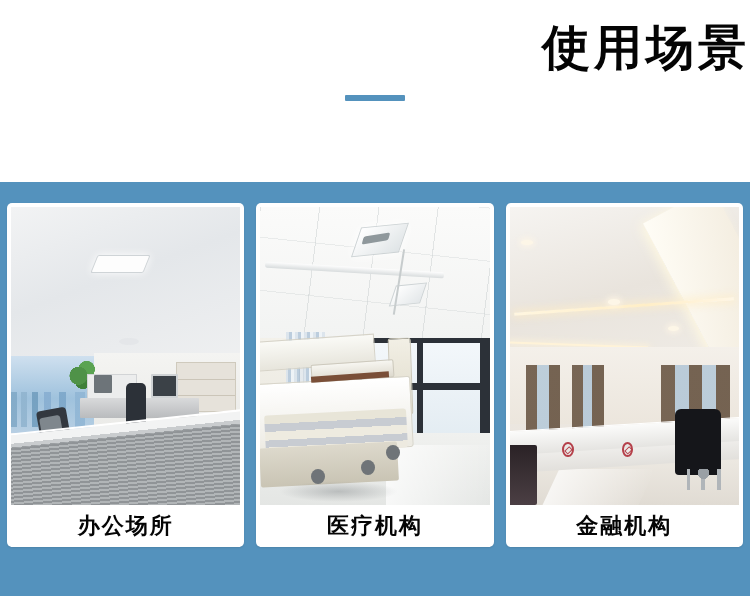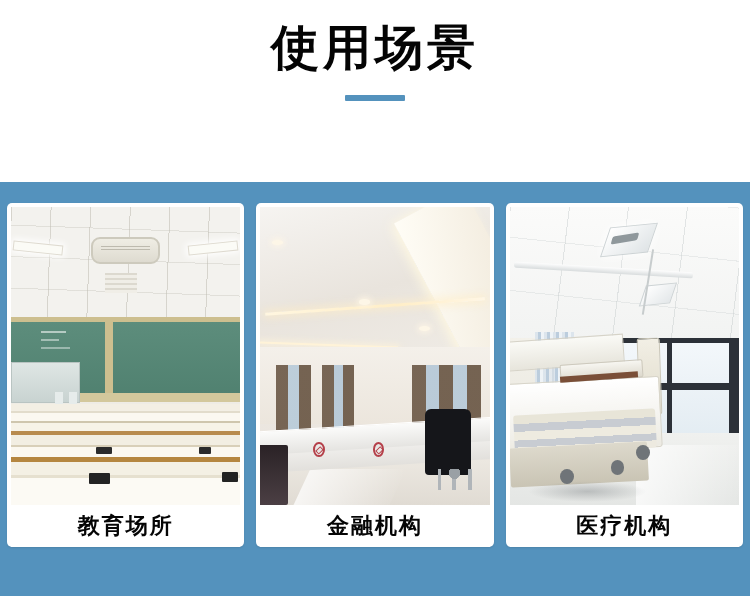--- a/index.html
+++ b/index.html
@@ -8,21 +8,21 @@
     background:#ffffff;
     font-family:"Liberation Sans","DejaVu Sans",sans-serif;
     overflow:hidden;
   }
   .page { position:relative; width:750px; height:596px; background:#fff; }
 
   
   .header { width:100%; padding-top:22px; text-align:center; }
   .title {
     font-size:48px; font-weight:bold; color:#040404;
-    letter-spacing:4px; line-height:1.1;
+    letter-spacing:4px; line-height:1.1;text-align:right;
   }
   .divider-wrap { width:100%; display:flex; justify-content:center; margin-top:20px; }
   .divider { width:60px; height:6px; background:#5492bd; border-radius:1px; }
   .subtitle {
     margin-top:22px; font-size:19px; color:#1d1d1d;
     letter-spacing:1px; font-weight:normal;
   }
 
   
   .band {
@@ -443,66 +443,44 @@
   <div class="header">
     <div class="title">使用场景</div>
     <div class="divider-wrap">
       <div class="divider"></div>
     </div>
   </div>
 
   <div class="band">
     <div class="cards">
 
-
       <div class="card">
-        <div class="card-photo ph-class">
-          <div class="cl-ceiling"></div>
-          <div class="cl-tube-l"></div>
-          <div class="cl-tube-r"></div>
-          <div class="cl-ac"></div>
-          <div class="cl-proj"></div>
-          <div class="cl-board"></div>
-          <div class="cl-board-split"></div>
-          <div class="cl-chalk"></div>
-          <div class="cl-board-bottom"></div>
-          <div class="cl-podium"></div>
-          <div class="cl-podium-legs"></div>
-          <div class="cl-desks"></div>
-          <div class="cl-desk-item1"></div>
-          <div class="cl-desk-item2"></div>
-          <div class="cl-desk-item3"></div>
-          <div class="cl-desk-item4"></div>
+        <div class="card-photo ph-office">
+          <div class="of-ceiling"></div>
+          <div class="of-panel"></div>
+          <div class="of-spot"></div>
+          <div class="of-window-band"></div>
+          <div class="of-city"></div>
+          <div class="of-wall"></div>
+          <div class="of-shelf"></div>
+          <div class="of-plant"></div>
+          <div class="of-partition"></div>
+          <div class="of-desk"></div>
+          <div class="of-monitor2"></div>
+          <div class="of-monitor"></div>
+          <div class="of-chair1"></div>
+          <div class="of-chair2"></div>
+          <div class="of-floor"></div>
+          <div class="of-counter">
+            <div class="of-counter-lines"></div>
+          </div>
         </div>
-        <div class="card-label">教育场所</div>
+        <div class="card-label">办公场所</div>
       </div>
 
-      <div class="card">
-        <div class="card-photo ph-bank">
-          <div class="bk-ceiling"></div>
-          <div class="bk-cove-r"></div>
-          <div class="bk-cove-line"></div>
-          <div class="bk-cove-line2"></div>
-          <div class="bk-dl1"></div>
-          <div class="bk-dl2"></div>
-          <div class="bk-dl3"></div>
-          <div class="bk-wall"></div>
-          <div class="bk-curtains"></div>
-          <div class="bk-floor"></div>
-          <div class="bk-floor-shine"></div>
-          <div class="bk-counter-body"></div>
-          <div class="bk-counter-top"></div>
-          <div class="bk-logo1"></div>
-          <div class="bk-logo2"></div>
-          <div class="bk-chair"></div>
-          <div class="bk-chair-base"></div>
-          <div class="bk-cabinet"></div>
-        </div>
-        <div class="card-label">金融机构</div>
-      </div>
 
       <div class="card">
         <div class="card-photo ph-hosp">
           <div class="hs-ceiling"></div>
           <div class="hs-light1"></div>
           <div class="hs-light2"></div>
           <div class="hs-track"></div>
           <div class="hs-track2"></div>
           <div class="hs-wall"></div>
           <div class="hs-window"></div>
@@ -518,15 +496,39 @@
           <div class="hs-bed1-rail"></div>
           <div class="hs-bed1-frame"></div>
           <div class="hs-caster1"></div>
           <div class="hs-caster2"></div>
           <div class="hs-caster3"></div>
           <div class="hs-shadow"></div>
         </div>
         <div class="card-label">医疗机构</div>
       </div>
 
+      <div class="card">
+        <div class="card-photo ph-bank">
+          <div class="bk-ceiling"></div>
+          <div class="bk-cove-r"></div>
+          <div class="bk-cove-line"></div>
+          <div class="bk-cove-line2"></div>
+          <div class="bk-dl1"></div>
+          <div class="bk-dl2"></div>
+          <div class="bk-dl3"></div>
+          <div class="bk-wall"></div>
+          <div class="bk-curtains"></div>
+          <div class="bk-floor"></div>
+          <div class="bk-floor-shine"></div>
+          <div class="bk-counter-body"></div>
+          <div class="bk-counter-top"></div>
+          <div class="bk-logo1"></div>
+          <div class="bk-logo2"></div>
+          <div class="bk-chair"></div>
+          <div class="bk-chair-base"></div>
+          <div class="bk-cabinet"></div>
+        </div>
+        <div class="card-label">金融机构</div>
+      </div>
+
     </div>
   </div>
 </div>
 
 </body></html>

